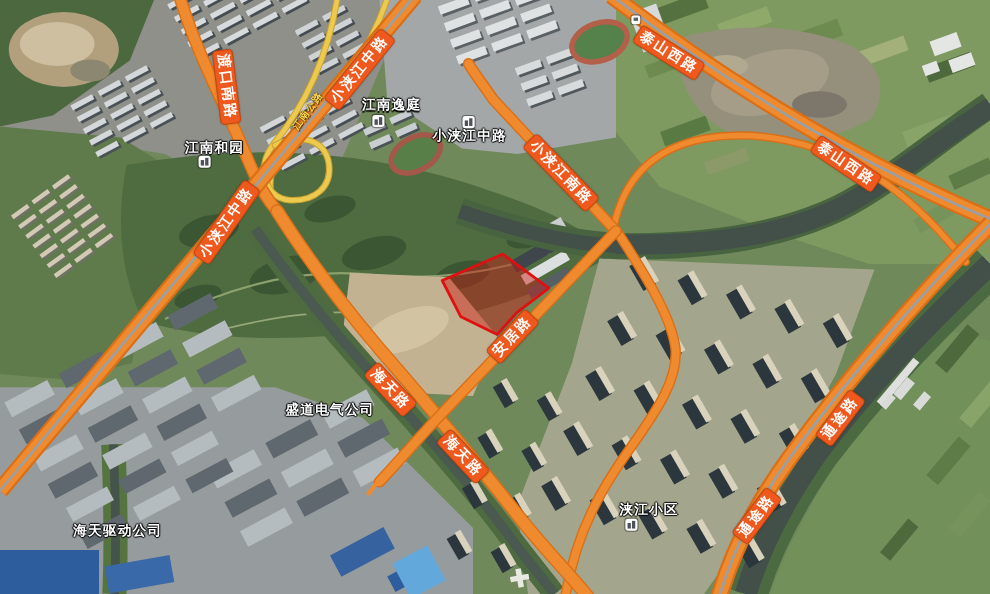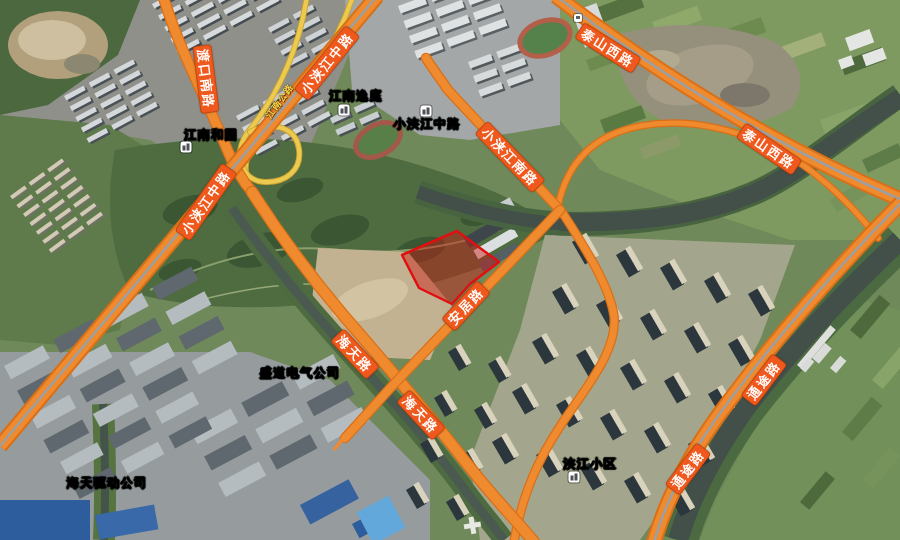--- a/index.html
+++ b/index.html
@@ -5,21 +5,21 @@
   html,body{margin:0;padding:0;background:#222;font-family:"DejaVu Sans",sans-serif;}
   #map{position:relative;width:900px;height:540px;overflow:hidden;background:#70895a;}
   #map svg{position:absolute;left:0;top:0;}
   .road-label{
     position:absolute;background:#f0591d;color:#fff;font-weight:700;
     padding:0 3px;border-radius:4px;line-height:17px;letter-spacing:2px;
     white-space:nowrap;border:1px solid rgba(170,55,0,.55);
     box-shadow:0 0 2px rgba(0,0,0,.25);
   }
   .poi-label{
-    position:absolute;color:#000000;font-weight:700;font-size:12.5px;letter-spacing:1px;
+    position:absolute;color:#ffffff;font-weight:700;font-size:12.5px;letter-spacing:1px;
     white-space:nowrap;transform:translate(-50%,-50%);
     text-shadow:-1px 0 1px #000,1px 0 1px #000,0 -1px 1px #000,0 1px 1px #000;
   }
   .poi-icon{
     position:absolute;width:11px;height:11px;background:#fff;border-radius:2.5px;
     transform:translate(-50%,-50%);box-shadow:0 0 0 1px rgba(0,0,0,.4);
   }
   .poi-icon::before{content:"";position:absolute;left:2px;top:3.5px;width:3px;height:5.5px;background:#4c5257;}
   .poi-icon::after{content:"";position:absolute;right:2px;top:2px;width:3px;height:7px;background:#4c5257;}
   .minor-label{
@@ -540,21 +540,21 @@
       <div class="road-label" style="left: 764px; top: 380px; transform: translate(-50%, -50%) rotate(-53deg); font-size: 13px;">通途路</div>
       <div class="road-label" style="left: 688px; top: 469px; transform: translate(-50%, -50%) rotate(-53deg); font-size: 13px;">通途路</div>
       <div class="road-label" style="left: 327px; top: 63px; transform: translate(-50%, -50%) rotate(-51deg); font-size: 13px;">小浃江中路</div>
       <div class="road-label" style="left: 206px; top: 202px; transform: translate(-50%, -50%) rotate(-55deg); font-size: 13px;">小浃江中路</div>
       <div class="road-label" style="left: 510px; top: 157px; transform: translate(-50%, -50%) rotate(46deg); font-size: 13px;">小浃江南路</div>
       <div class="road-label" style="left: 466px; top: 306px; transform: translate(-50%, -50%) rotate(-47deg); font-size: 13px;">安居路</div>
       <div class="road-label" style="left: 355px; top: 354px; transform: translate(-50%, -50%) rotate(47deg); font-size: 13px;">海天路</div>
       <div class="road-label" style="left: 421px; top: 415px; transform: translate(-50%, -50%) rotate(47deg); font-size: 13px;">海天路</div>
       <div class="road-label" style="left: 206px; top: 79px; transform: translate(-50%, -50%) rotate(83deg); font-size: 13px;">渡口南路</div>
       <div class="minor-label" style="left: 280px; top: 101px; transform: translate(-50%, -50%) rotate(-54deg);">江南公路</div>
-      <div class="poi-label" style="left: 195px; top: 135px; margin-left: 16px;">江南和园</div>
+      <div class="poi-label" style="left: 195px; top: 135px;">江南和园</div>
       <div class="poi-icon" style="left: 186px; top: 147px;"></div>
       <div class="poi-label" style="left: 356px; top: 96px;">江南逸庭</div>
       <div class="poi-icon" style="left: 344px; top: 110px;"></div>
       <div class="poi-label" style="left: 427px; top: 124px;">小浃江中路</div>
       <div class="poi-icon" style="left: 426px; top: 111px;"></div>
       <div class="poi-label" style="left: 300px; top: 373px;">盛道电气公司</div>
       <div class="poi-label" style="left: 97px; top: 483px; padding-left: 20px;">海天驱动公司</div>
       <div class="poi-label" style="left: 590px; top: 464px; text-align: right;">浃江小区</div>
       <div class="poi-icon" style="left: 574px; top: 477px;"></div>
       <div class="bus-icon" style="left: 578px; top: 18px;"></div>

